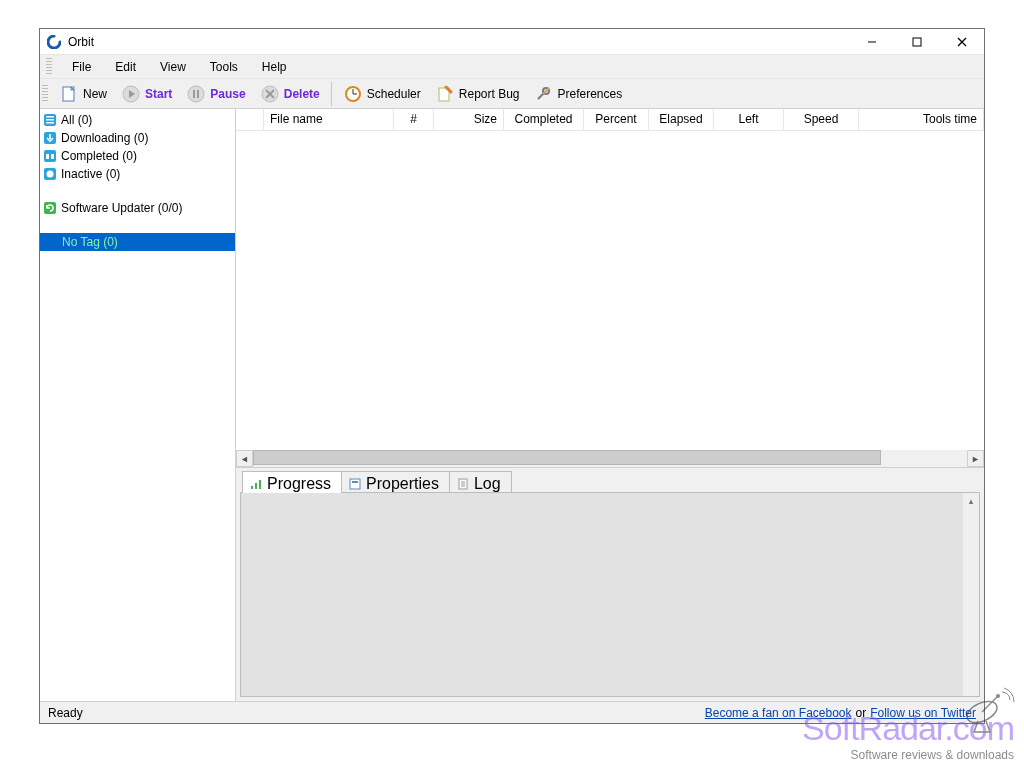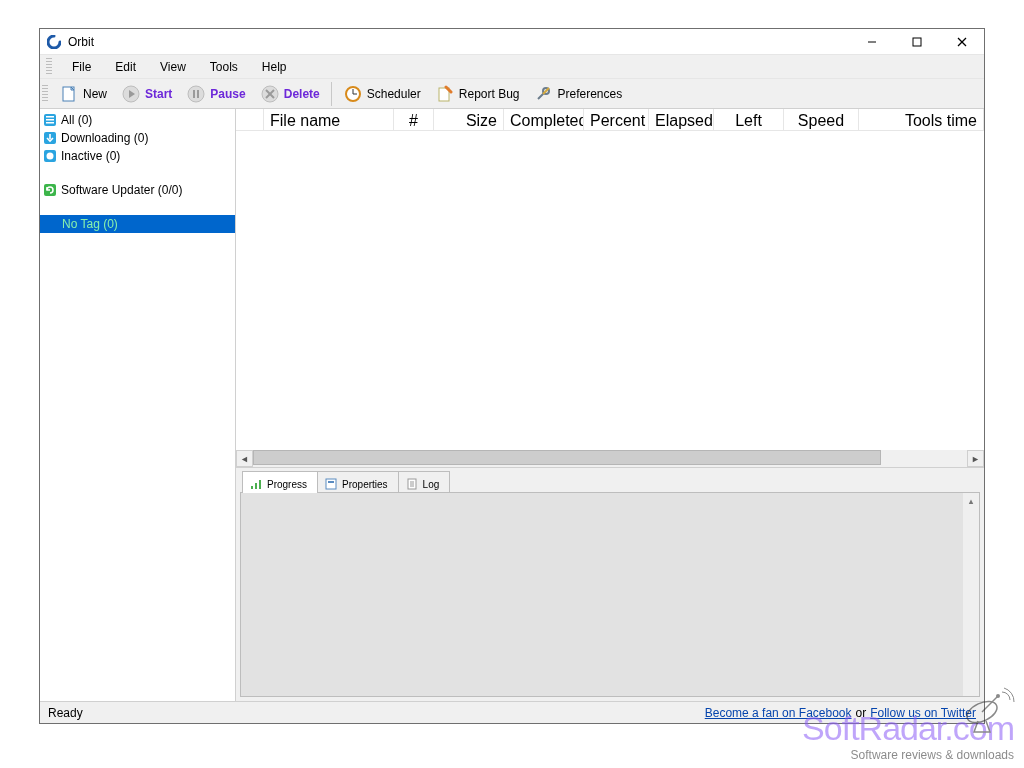--- a/index.html
+++ b/index.html
@@ -33,29 +33,29 @@
   .body { flex: 1; display: flex; min-height:0;}
   .sidebar { width: 196px; background: #fff; border-right: 1px solid #d0d0d0; padding-top: 2px; }
   .side-item { display:flex; align-items:center; height:18px; padding-left: 2px; gap:3px; font-size:12px;}
   .side-item.indent { padding-left: 22px;}
   .side-item.selected { background: #0066cc; color:#86efac;text-align:center; }
   .side-gap { height: 16px; }
   .side-icon { width:16px; height:16px; display:inline-flex; align-items:center; justify-content:center; font-size:11px; font-weight:bold;}
   .main { flex:1; display:flex; flex-direction:column; min-width:0;}
   .listview { flex:1; background:#fff; display:flex; flex-direction:column; min-height:0; border-bottom:1px solid #d0d0d0;}
   .lv-header { height:22px; display:flex; background:#fff; border-bottom:1px solid #e6e6e6;}
-  .lv-col { border-right:1px solid #e6e6e6; padding:3px 6px; font-size:16px; white-space:nowrap; overflow:hidden;}
+  .lv-col { border-right:1px solid #e6e6e6; padding:3px 6px; font-size:12px; white-space:nowrap; overflow:hidden;}
   .lv-body { flex:1; background:#fff; overflow:hidden;}
   .lv-hscroll { height:17px; background:#f0f0f0; display:flex; align-items:center;}
   .hs-arrow { width:17px; height:17px; background:#f0f0f0; border:1px solid #cfcfcf; display:flex; align-items:center; justify-content:center; font-size:9px; color:#555;}
   .hs-track { flex:1; height:17px; background:#f0f0f0; position:relative;}
   .hs-thumb { position:absolute; left:0; top:0; height:15px; width:88%; background:#cdcdcd; border:1px solid #b5b5b5;}
   .detail-panel { height:233px; display:flex; flex-direction:column; background:#f0f0f0;}
   .tabstrip { height:24px; display:flex; align-items:flex-end; padding-left:6px; gap:0;}
-  .tab { height:22px; padding:3px 10px 0 6px; background:#f0f0f0; border:1px solid #bdbdbd; border-bottom:none; display:flex; align-items:center; gap:4px; font-size:10px; position:relative; top:1px; margin-right:-1px;}
+  .tab { height:22px; padding:3px 10px 0 6px; background:#f0f0f0; border:1px solid #bdbdbd; border-bottom:none; display:flex; align-items:center; gap:4px; font-size:16px; position:relative; top:1px; margin-right:-1px;}
   .tab.active { background:#fff; z-index:2;}
   .tab-icon { width:14px; height:14px; display:inline-flex; align-items:center; justify-content:center;}
   .tab-body { flex:1; border:1px solid #bdbdbd; background:#e2e2e2; margin:0 4px 4px 4px; position:relative;}
   .vscroll { position:absolute; right:0; top:0; width:16px; height:100%; background:#efefef;}
   .vs-arrow { width:16px; height:16px; display:flex; align-items:center; justify-content:center; font-size:9px; color:#777;}
   .statusbar { height:22px; background:#f0f0f0; border-top:1px solid #d0d0d0; display:flex; align-items:center; padding:0 8px; font-size:12px;}
   .status-right { margin-left:auto; display:flex; gap:4px;}
   .status-right a { color:#0645ad; text-decoration:underline; }
   .watermark { position:absolute; right:10px; bottom:6px; text-align:right; opacity:0.55; pointer-events:none;}
   .wm-title { font-size:34px; font-weight:300; color:#8b5cf6; letter-spacing:-1px;}
@@ -190,20 +190,30 @@
         <span>All (0)</span>
       </div>
       <div class="side-item">
         <span class="side-icon">
             <svg width="14" height="14">
               <rect x="1" y="1" width="12" height="12" rx="2" fill="#2aa4e0"></rect>
               <path d="M7 3 L7 8 M4 7 L7 10 L10 7" stroke="#fff" stroke-width="1.6" fill="none"></path>
             </svg>
           </span>
         <span>Downloading (0)</span>
+      </div>
+      <div class="side-item">
+        <span class="side-icon">
+            <svg width="14" height="14">
+              <rect x="1" y="1" width="12" height="12" rx="2" fill="#2aa4e0"></rect>
+              <rect x="3" y="5" width="3" height="5" fill="#fff"></rect>
+              <rect x="8" y="5" width="3" height="5" fill="#fff"></rect>
+            </svg>
+          </span>
+        <span>Completed (0)</span>
       </div>
       <div class="side-item">
         <span class="side-icon">
             <svg width="14" height="14">
               <rect x="1" y="1" width="12" height="12" rx="2" fill="#2aa4e0"></rect>
               <circle cx="7" cy="7" r="3.5" fill="#fff"></circle>
             </svg>
           </span>
         <span>Inactive (0)</span>
       </div>

